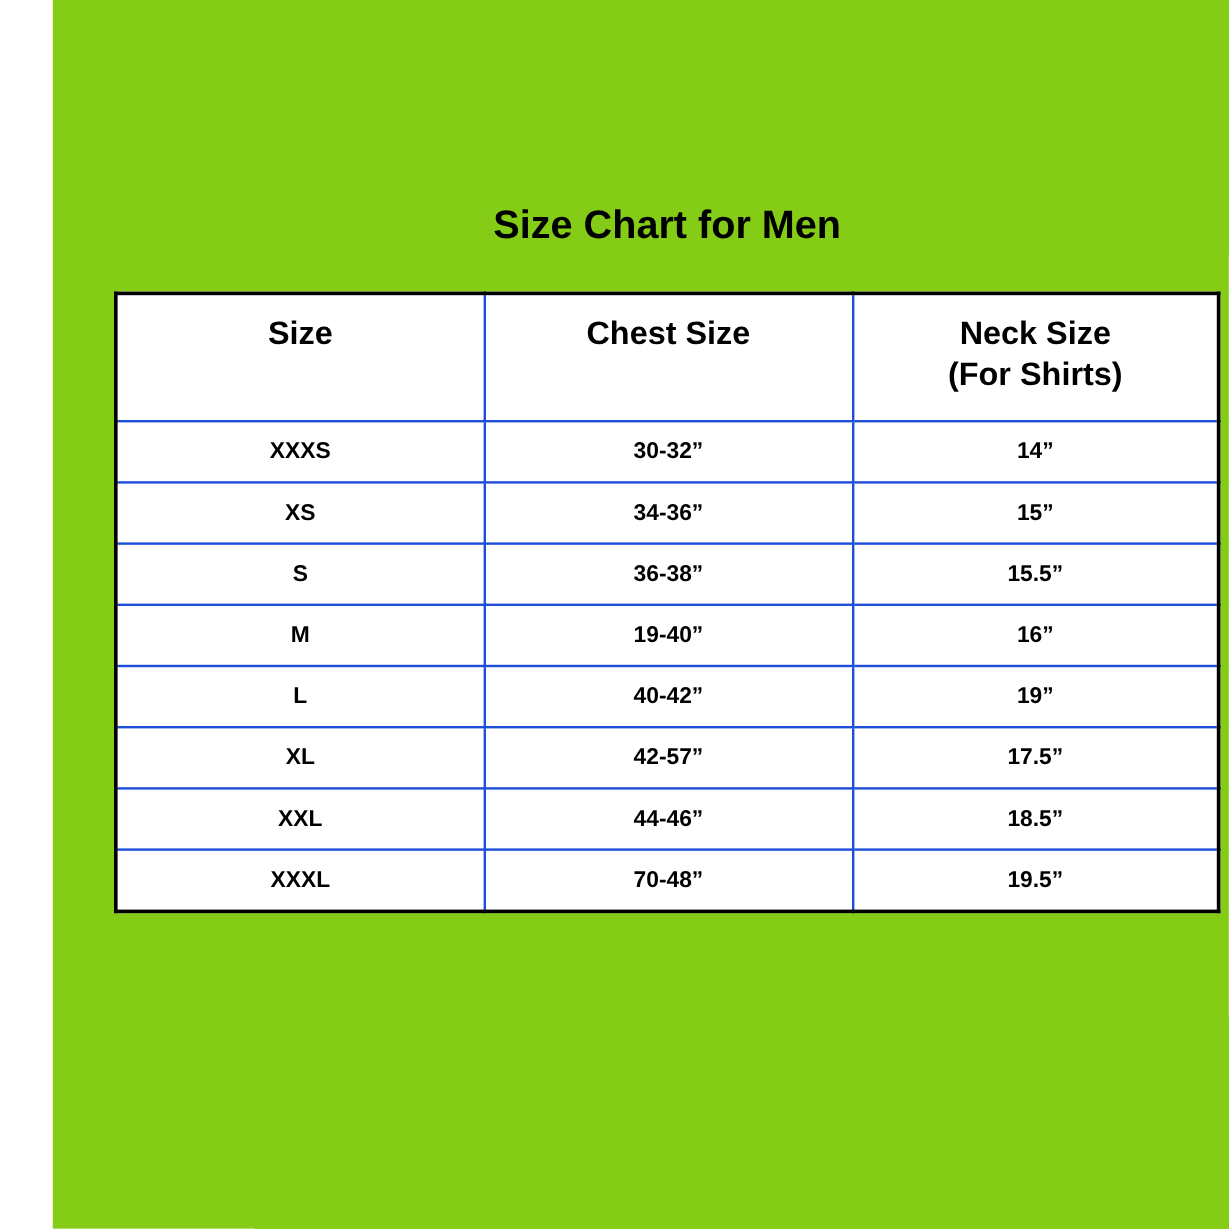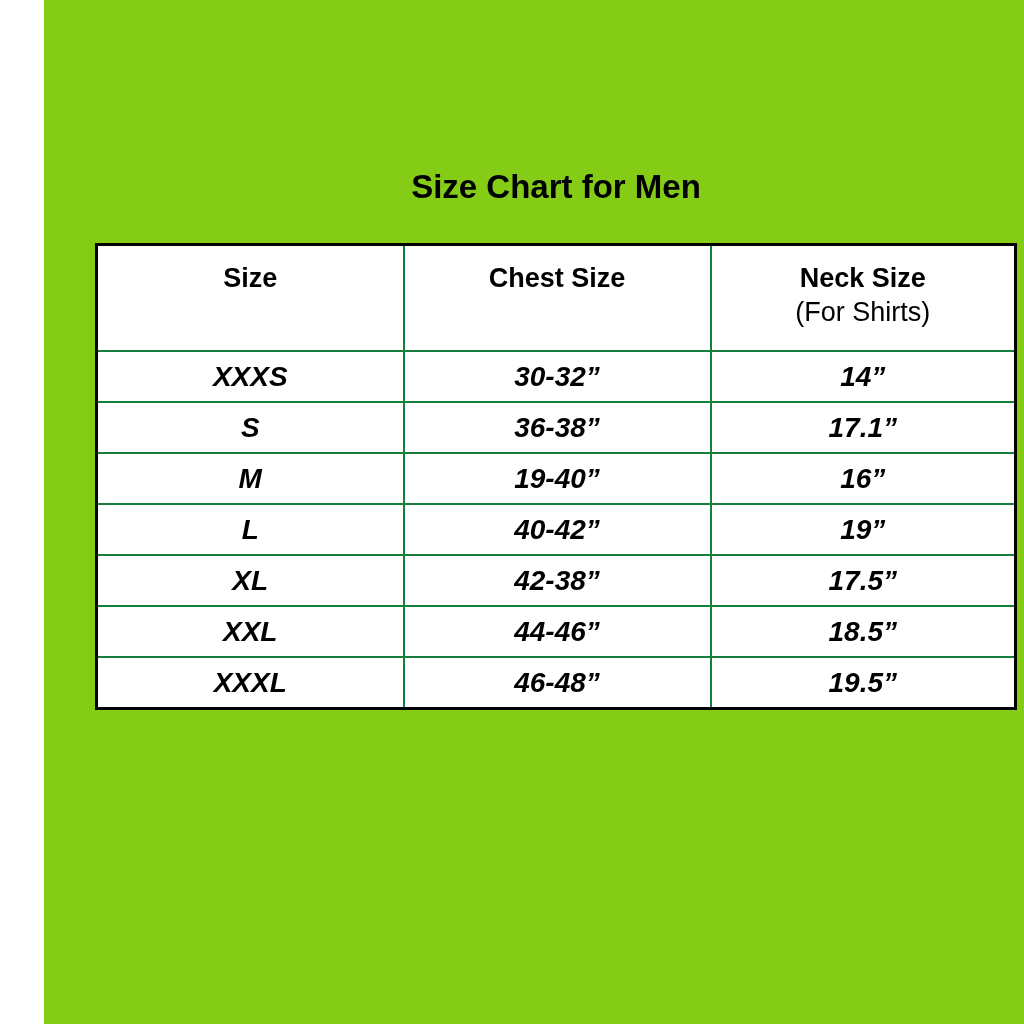--- a/index.html
+++ b/index.html
@@ -33,41 +33,40 @@
     left: 51px;
     top: 243px;
     width: 919px;
     border-collapse: collapse;
     table-layout: fixed;
     background: #ffffff;
     border: 3px solid #000000;
   }
   table.size-table th,
   table.size-table td {
-    border: 2px solid #15803d;
+    border: 2px solid #1d4ed8;
     text-align: center;
     color: #000000;
     font-weight: bold;
     padding: 0;
   }
   table.size-table th {
     height: 88px;
     vertical-align: top;
     padding-top: 16px;
     font-size: 27px;
     line-height: 1.25;
   }
   table.size-table td {
     height: 49px;
     vertical-align: middle;
-    font-size: 28px;
-    font-style: italic;
+    font-size: 19px;
   }
   .header-sub {
-    font-weight: normal;
+    font-weight: bold;
   }
 </style>
 </head>
 <body>
 
 <div class="page">
   <h1 class="title">Size Chart for Men</h1>
 
   <table class="size-table">
     <colgroup>
@@ -89,44 +88,49 @@
           </th>
         </tr>
     </thead>
     <tbody id="table-body">
         <tr>
           <td>XXXS</td>
           <td>30-32”</td>
           <td>14”</td>
         </tr>
         <tr>
+          <td>XS</td>
+          <td>34-36”</td>
+          <td>15”</td>
+        </tr>
+        <tr>
           <td>S</td>
           <td>36-38”</td>
-          <td>17.1”</td>
+          <td>15.5”</td>
         </tr>
         <tr>
           <td>M</td>
           <td>19-40”</td>
           <td>16”</td>
         </tr>
         <tr>
           <td>L</td>
           <td>40-42”</td>
           <td>19”</td>
         </tr>
         <tr>
           <td>XL</td>
-          <td>42-38”</td>
+          <td>42-57”</td>
           <td>17.5”</td>
         </tr>
         <tr>
           <td>XXL</td>
           <td>44-46”</td>
           <td>18.5”</td>
         </tr>
         <tr>
           <td>XXXL</td>
-          <td>46-48”</td>
+          <td>70-48”</td>
           <td>19.5”</td>
         </tr>
       </tbody>
   </table>
 </div>
 
 </body></html>

